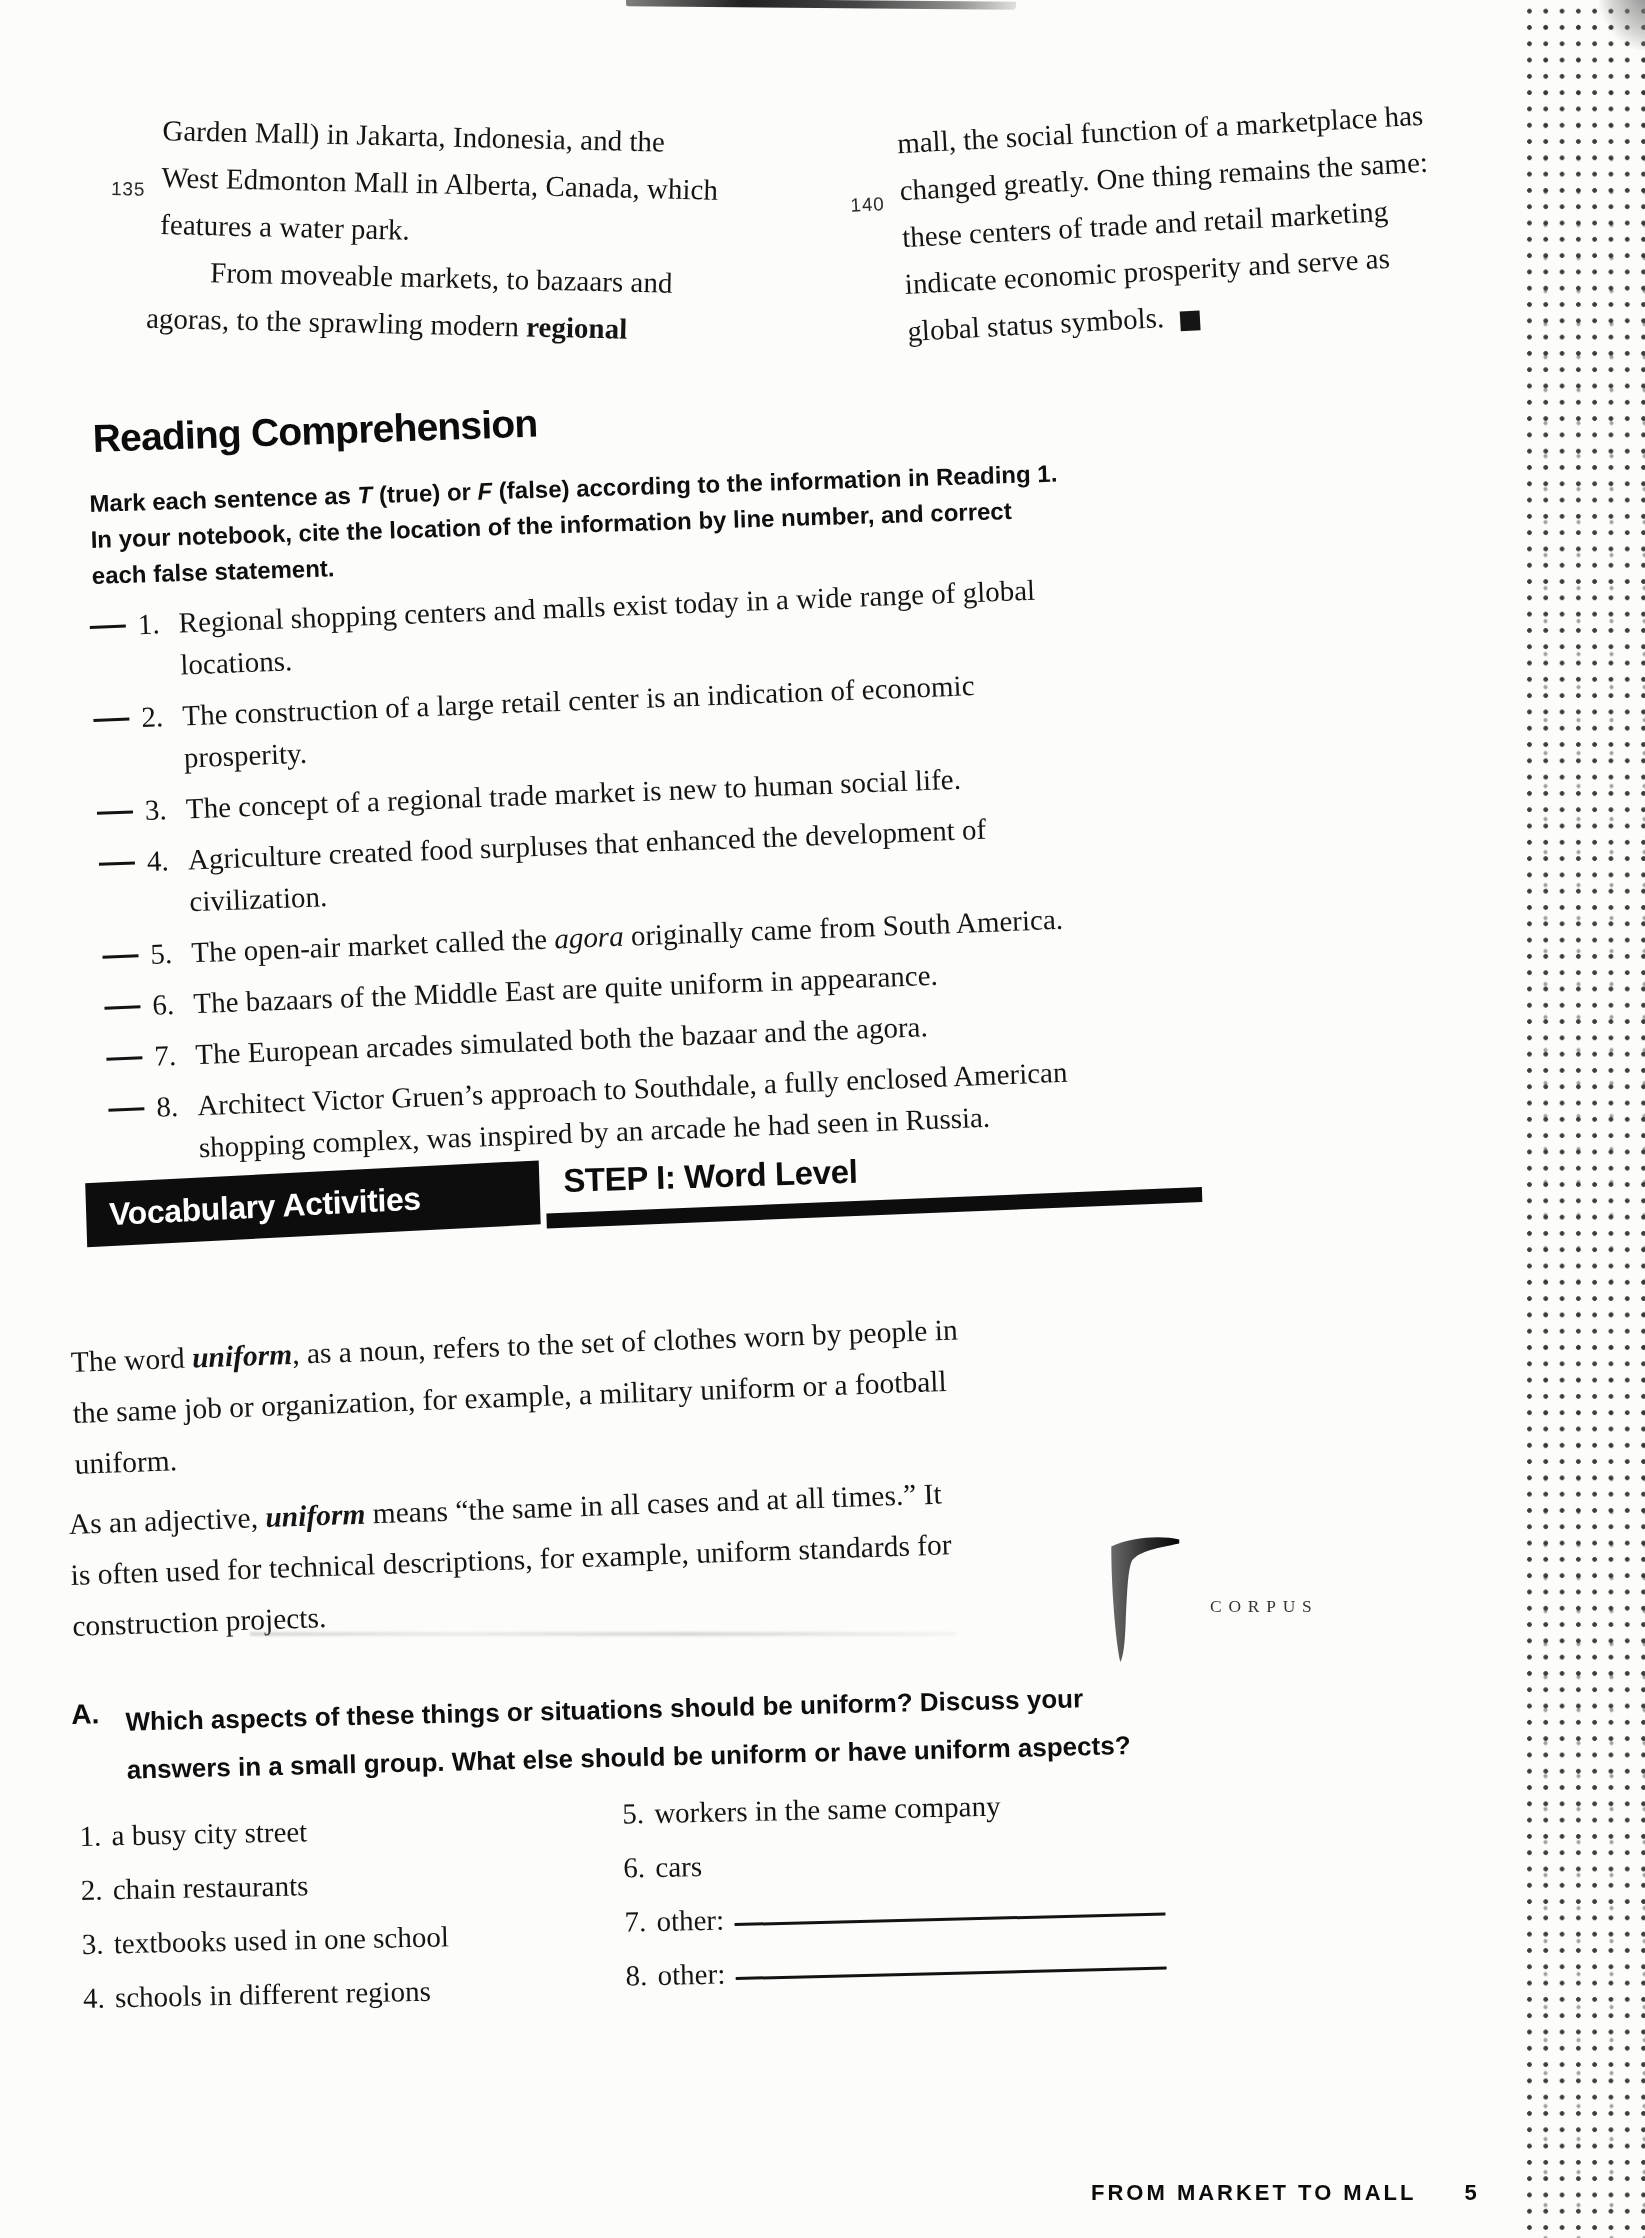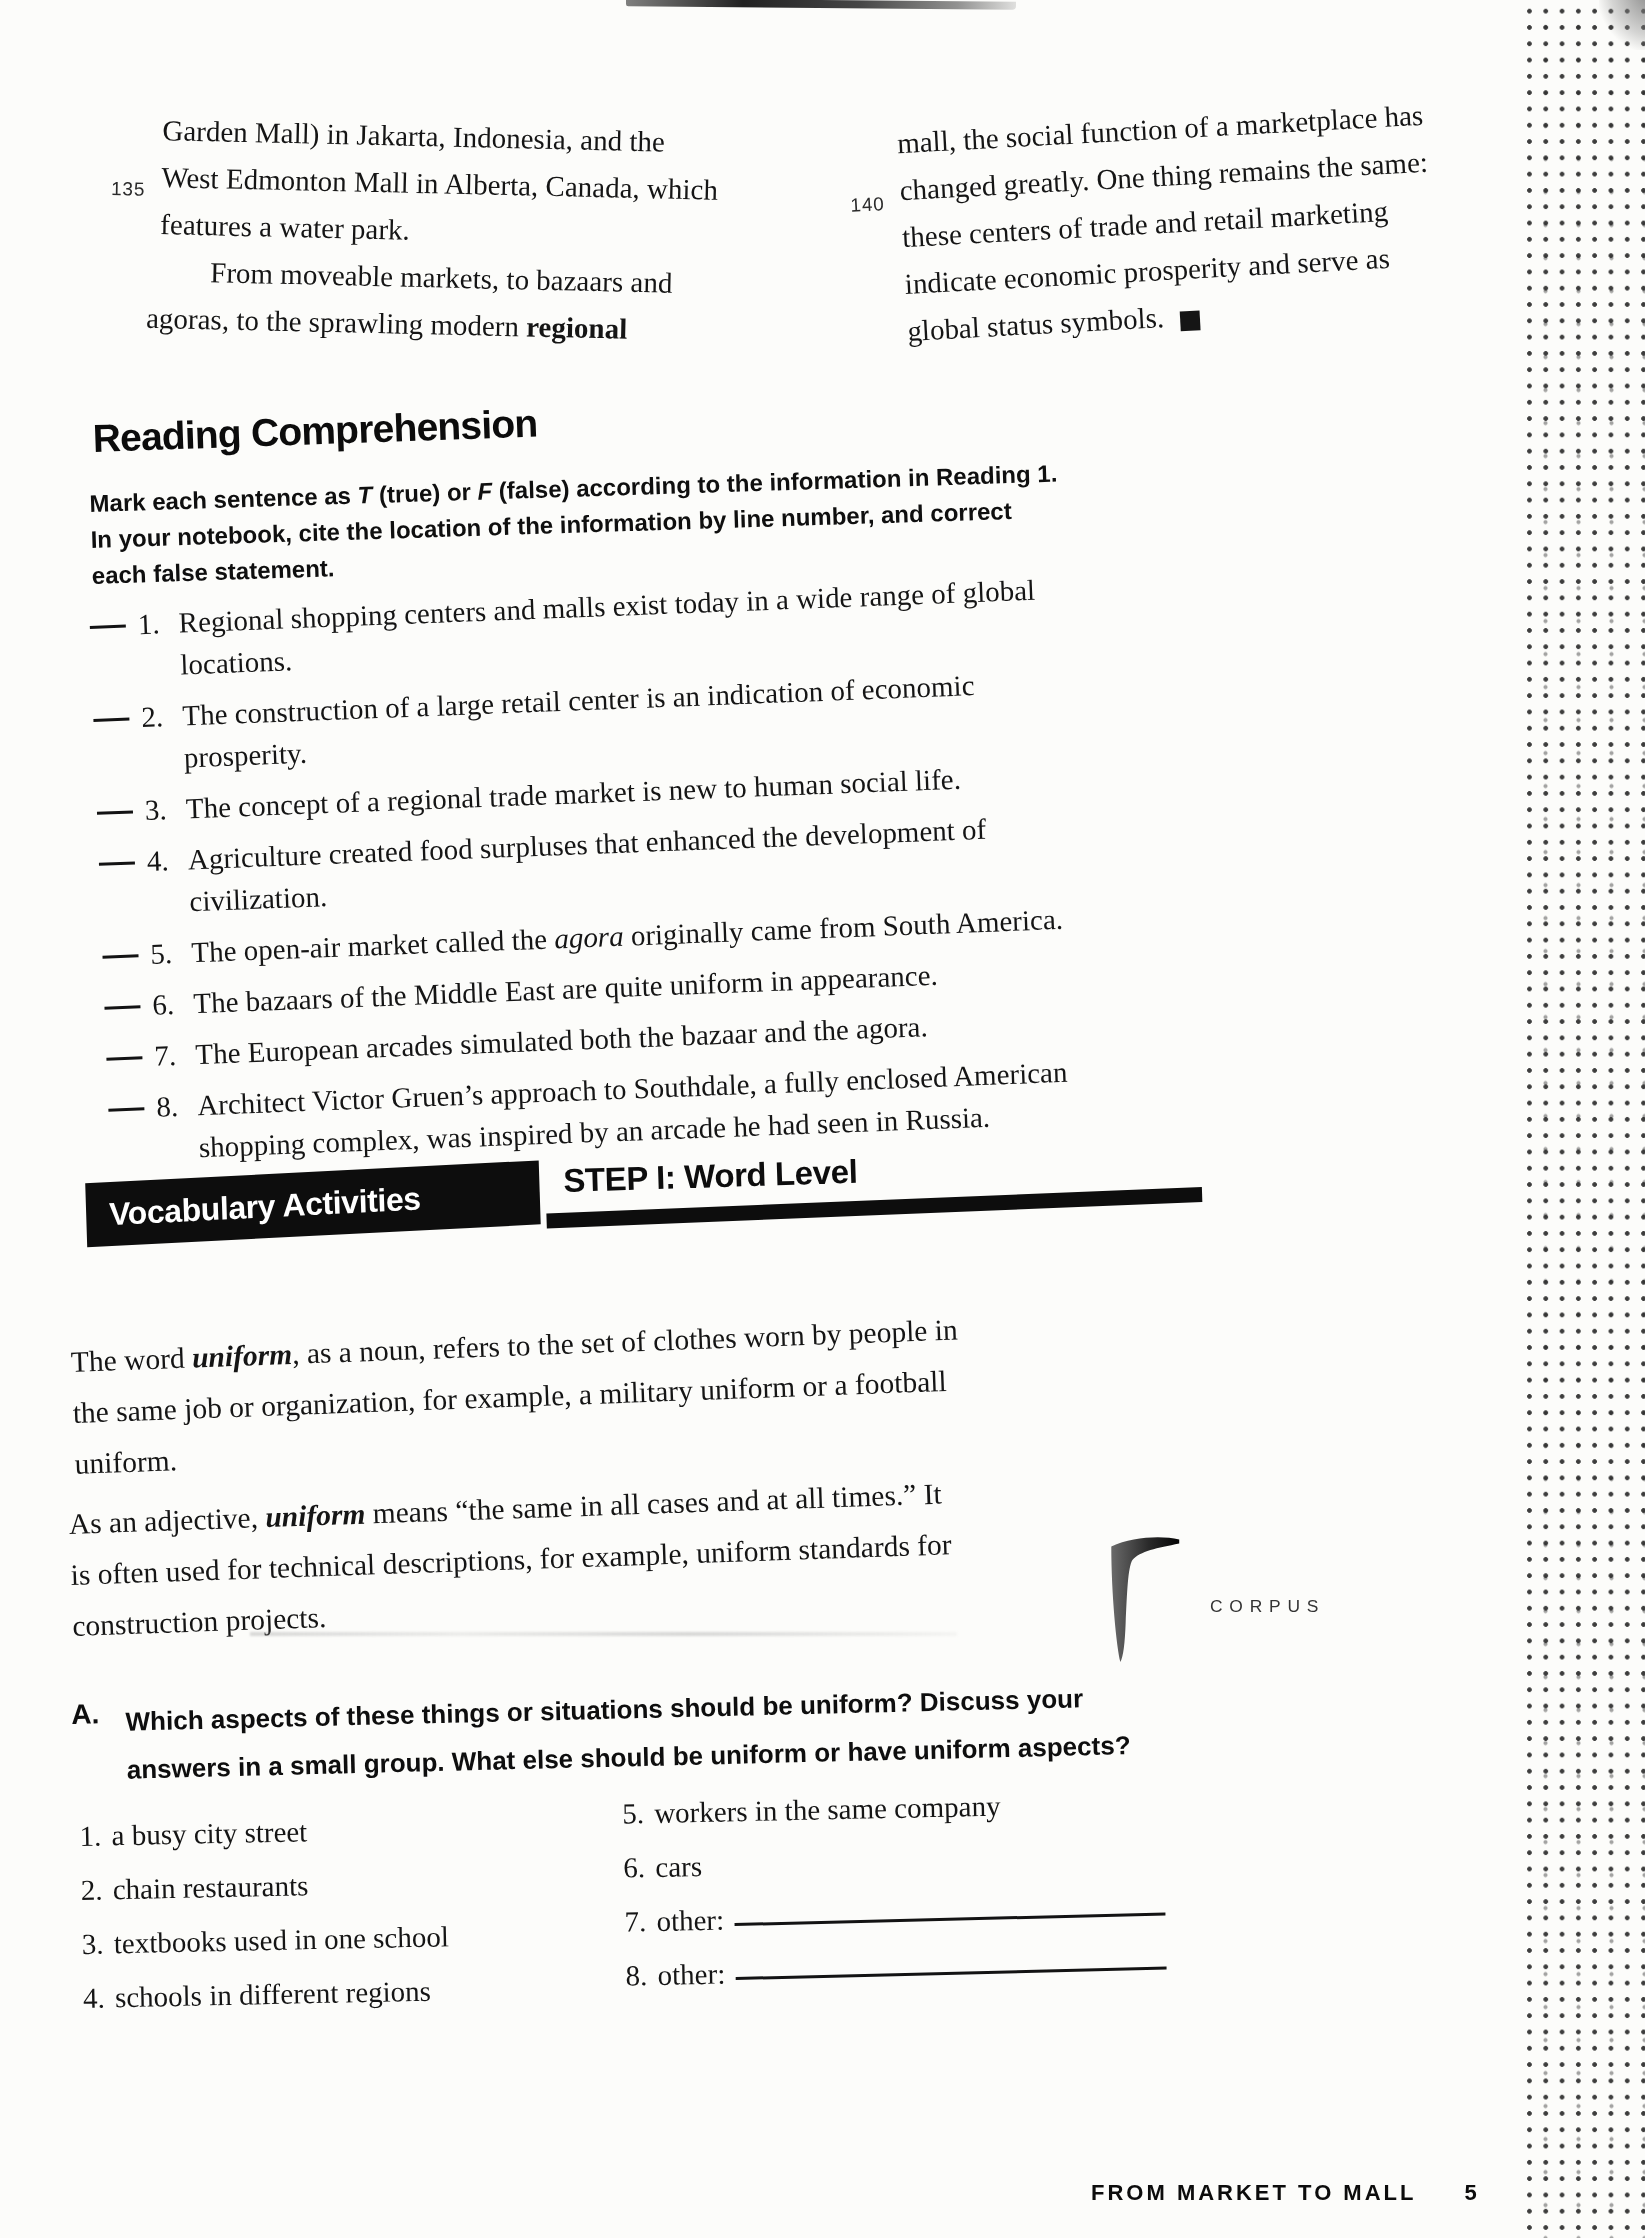--- a/index.html
+++ b/index.html
@@ -99,21 +99,21 @@
   
   .upara { position:absolute; font-size:29.5px; }
   .upara .pline { line-height:51px; white-space:nowrap; }
   .upara-1 { left:70px; top:1337px; transform:rotate(-2.1deg); transform-origin:left top; }
   .upara-2 { left:68px; top:1499px; transform:rotate(-2deg); transform-origin:left top; }
 
   
   .corpus-logo { position:absolute; left:1106px; top:1534px; }
   .corpus-label {
     position:absolute; left:1210px; top:1596px;
-    font-family:Liberation Sans, sans-serif; font-size:17.4px; color:#333;
+    font-family:Liberation Serif, serif; font-size:17.4px; color:#333;
     letter-spacing:6.8px; white-space:nowrap;
   }
 
   
   .sec-a { position:absolute; left:71px; top:1699px;
     font-family:"Liberation Sans", sans-serif; font-weight:bold; font-size:26px; color:#0e0e0e;
     transform:rotate(-1.4deg); transform-origin:left top; }
   .sec-a .a-label { position:absolute; left:0; top:0; font-size:28px; }
   .sec-a .prompt { margin-left:54px; }
   .sec-a .pline { line-height:48px; white-space:nowrap; }

